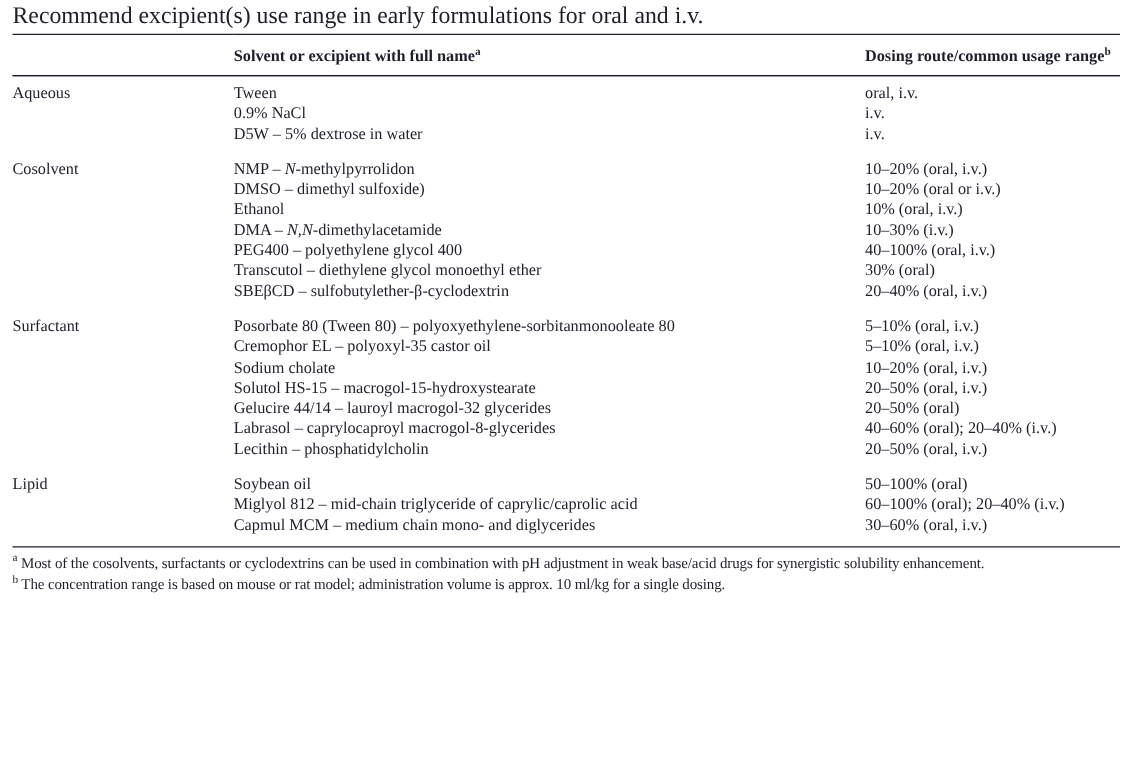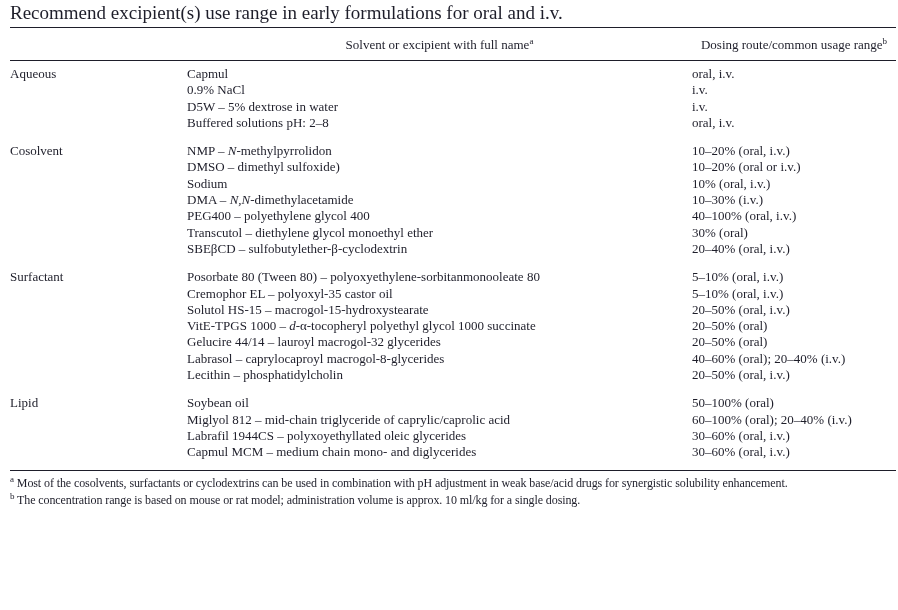--- a/index.html
+++ b/index.html
@@ -15,22 +15,22 @@
   table.excipients {
     border-collapse: collapse;
     table-layout: fixed;
     width: 886px;
     border-top: 1.5px solid #1e1e2a;
   }
   col.c-cat   { width: 177px; }
   col.c-name  { width: 505px; }
   col.c-range { width: 204px; }
   thead th {
-    font-weight: normal;
-    text-align: center;
+    font-weight: bold;
+    text-align: left;
     font-size: 13px;
     padding: 9px 0 7px 0;
     border-bottom: 1.5px solid #1e1e2a;
   }
   tbody td {
     font-size: 13px;
     line-height: 16.3px;
     vertical-align: top;
     padding: 0;
   }
@@ -68,51 +68,46 @@
     <thead>
       <tr>
         <th></th>
         <th><span>Solvent or excipient with full name</span><sup>a</sup></th>
         <th><span>Dosing route/common usage range</span><sup>b</sup></th>
       </tr>
     </thead>
     <tbody>
         <tr>
           <td class="cat">Aqueous</td>
-          <td class="name">Capmul</td>
+          <td class="name">Tween</td>
           <td class="range">oral, i.v.</td>
         </tr>
         <tr>
           <td class="cat"></td>
           <td class="name">0.9% NaCl</td>
           <td class="range">i.v.</td>
         </tr>
         <tr>
           <td class="cat"></td>
           <td class="name">D5W – 5% dextrose in water</td>
           <td class="range">i.v.</td>
-        </tr>
-        <tr>
-          <td class="cat"></td>
-          <td class="name">Buffered solutions pH: 2–8</td>
-          <td class="range">oral, i.v.</td>
         </tr>
         <tr class="sec-gap">
           <td class="cat">Cosolvent</td>
           <td class="name">NMP – <i>N</i>-methylpyrrolidon</td>
           <td class="range">10–20% (oral, i.v.)</td>
         </tr>
         <tr>
           <td class="cat"></td>
           <td class="name">DMSO – dimethyl sulfoxide)</td>
           <td class="range">10–20% (oral or i.v.)</td>
         </tr>
         <tr>
           <td class="cat"></td>
-          <td class="name">Sodium</td>
+          <td class="name">Ethanol</td>
           <td class="range">10% (oral, i.v.)</td>
         </tr>
         <tr>
           <td class="cat"></td>
           <td class="name">DMA – <i>N,N</i>-dimethylacetamide</td>
           <td class="range">10–30% (i.v.)</td>
         </tr>
         <tr>
           <td class="cat"></td>
           <td class="name">PEG400 – polyethylene glycol 400</td>
@@ -133,27 +128,27 @@
           <td class="name">Posorbate 80 (Tween 80) – polyoxyethylene-sorbitanmonooleate 80</td>
           <td class="range">5–10% (oral, i.v.)</td>
         </tr>
         <tr>
           <td class="cat"></td>
           <td class="name">Cremophor EL – polyoxyl-35 castor oil</td>
           <td class="range">5–10% (oral, i.v.)</td>
         </tr>
         <tr>
           <td class="cat"></td>
-          <td class="name">Solutol HS-15 – macrogol-15-hydroxystearate</td>
-          <td class="range">20–50% (oral, i.v.)</td>
+          <td class="name">Sodium cholate</td>
+          <td class="range">10–20% (oral, i.v.)</td>
         </tr>
         <tr>
           <td class="cat"></td>
-          <td class="name">VitE-TPGS 1000 – <i>d</i>-α-tocopheryl polyethyl glycol 1000 succinate</td>
-          <td class="range">20–50% (oral)</td>
+          <td class="name">Solutol HS-15 – macrogol-15-hydroxystearate</td>
+          <td class="range">20–50% (oral, i.v.)</td>
         </tr>
         <tr>
           <td class="cat"></td>
           <td class="name">Gelucire 44/14 – lauroyl macrogol-32 glycerides</td>
           <td class="range">20–50% (oral)</td>
         </tr>
         <tr>
           <td class="cat"></td>
           <td class="name">Labrasol – caprylocaproyl macrogol-8-glycerides</td>
           <td class="range">40–60% (oral); 20–40% (i.v.)</td>
@@ -168,25 +163,20 @@
           <td class="name">Soybean oil</td>
           <td class="range">50–100% (oral)</td>
         </tr>
         <tr>
           <td class="cat"></td>
           <td class="name">Miglyol 812 – mid-chain triglyceride of caprylic/caprolic acid</td>
           <td class="range">60–100% (oral); 20–40% (i.v.)</td>
         </tr>
         <tr>
           <td class="cat"></td>
-          <td class="name">Labrafil 1944CS – polyxoyethyllated oleic glycerides</td>
-          <td class="range">30–60% (oral, i.v.)</td>
-        </tr>
-        <tr>
-          <td class="cat"></td>
           <td class="name">Capmul MCM – medium chain mono- and diglycerides</td>
           <td class="range">30–60% (oral, i.v.)</td>
         </tr>
       </tbody>
   </table>
 
   <div class="footnotes">
       <div class="footnote"><sup>a</sup> Most of the cosolvents, surfactants or cyclodextrins can be used in combination with pH adjustment in weak base/acid drugs for synergistic solubility enhancement.</div>
       <div class="footnote"><sup>b</sup> The concentration range is based on mouse or rat model; administration volume is approx. 10 ml/kg for a single dosing.</div>
     </div>

